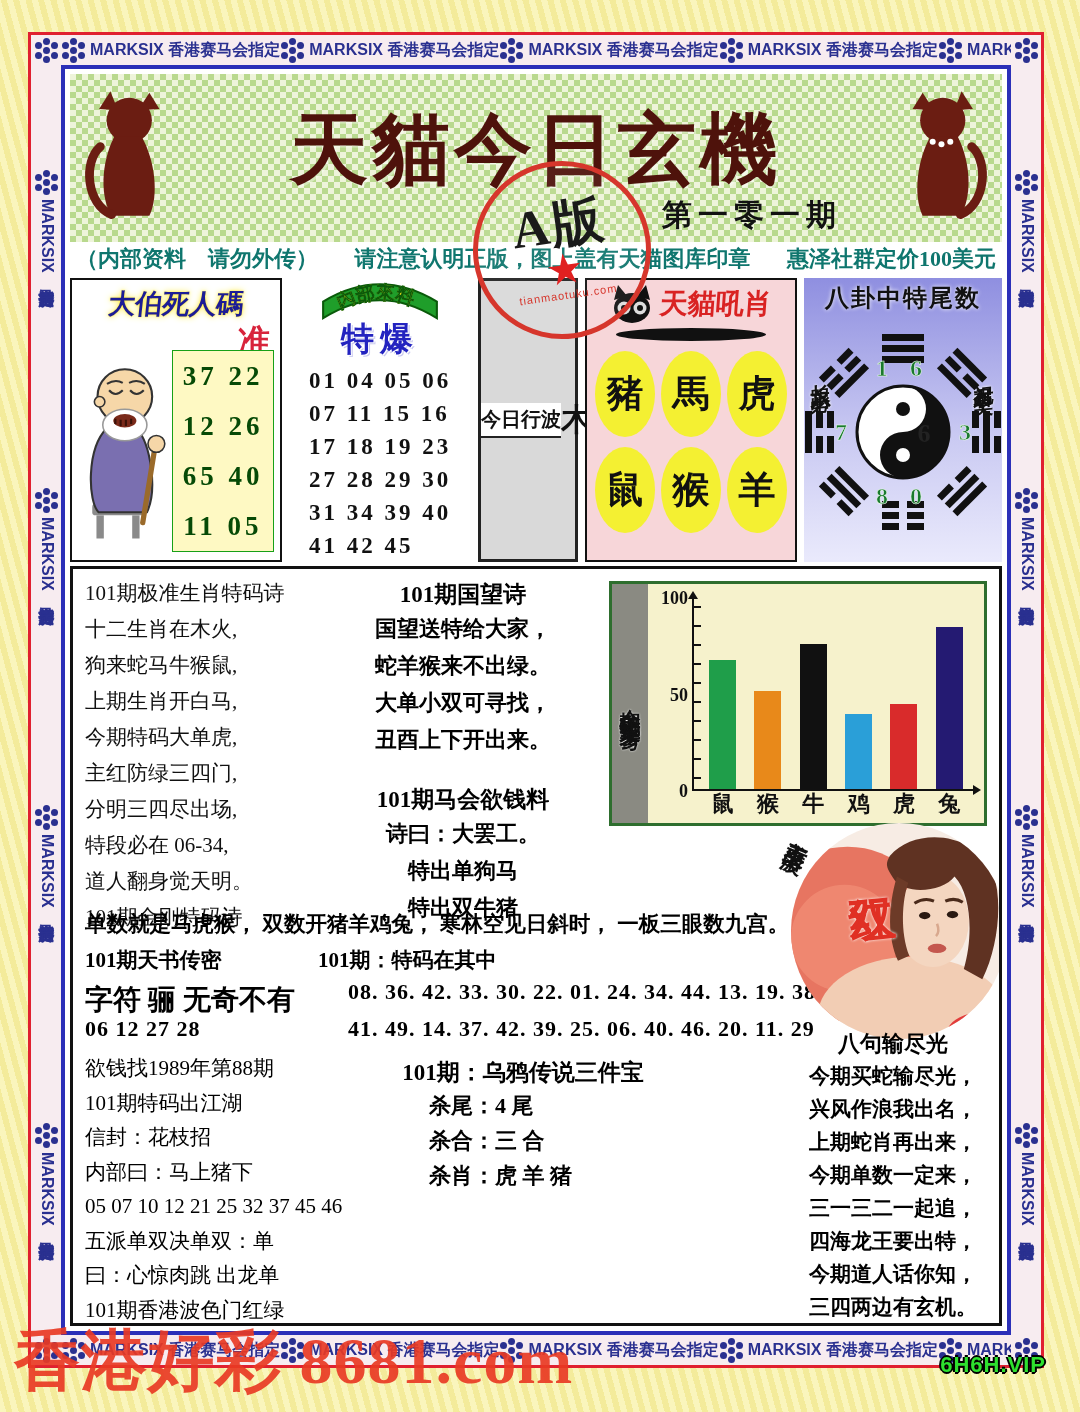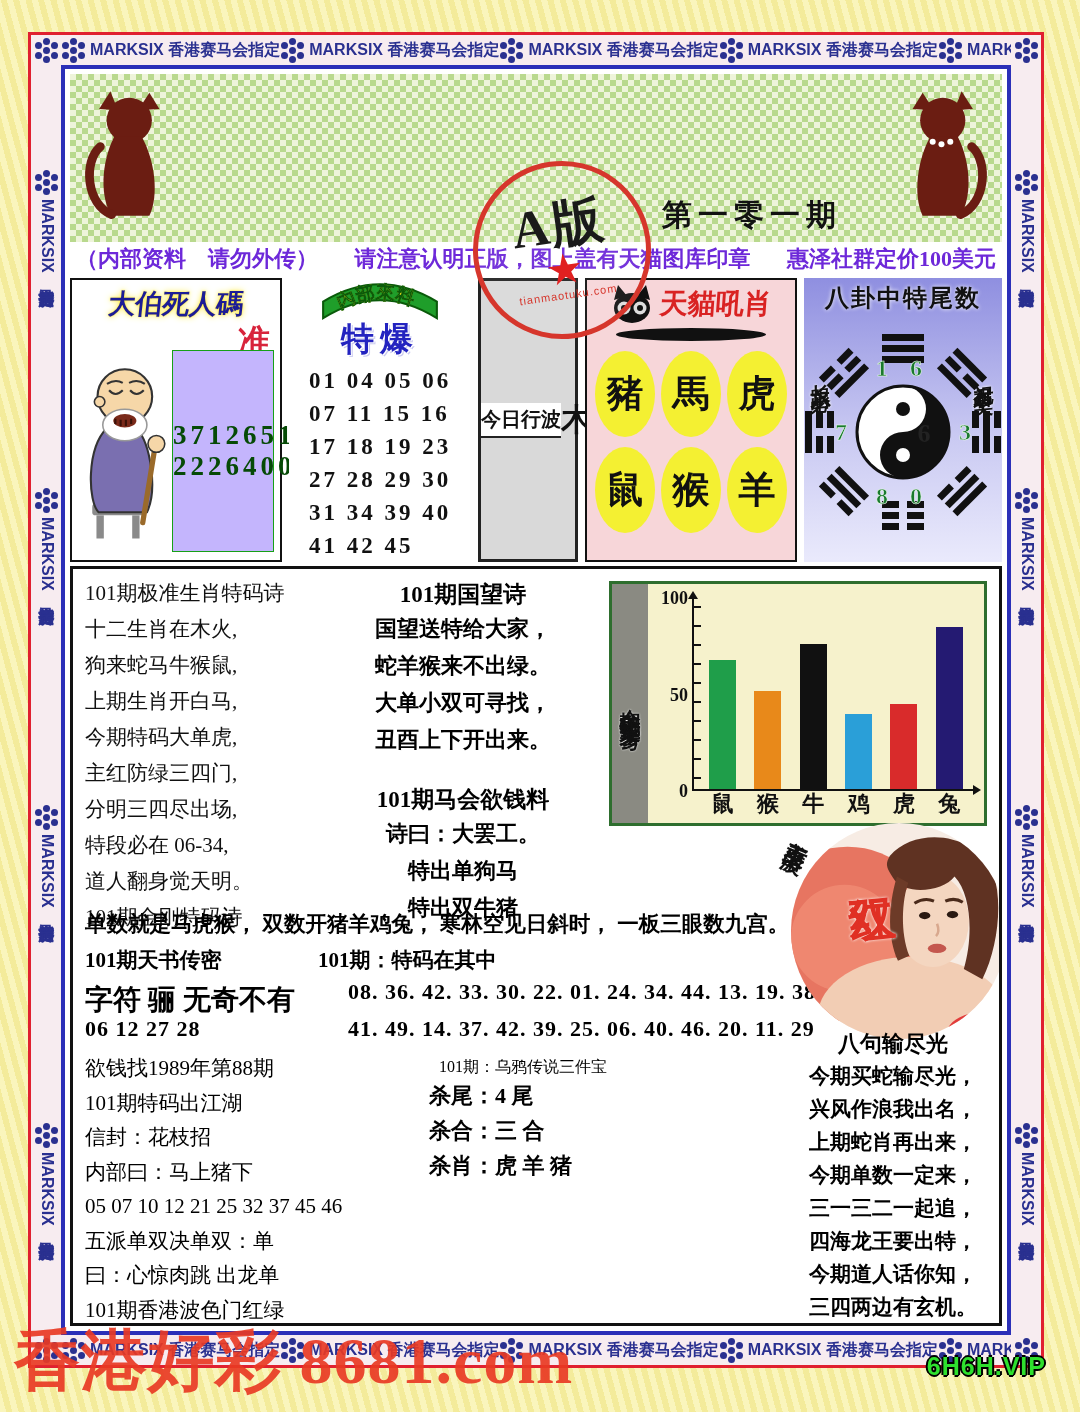--- a/index.html
+++ b/index.html
@@ -37,32 +37,32 @@
   .issue{position:absolute;right:160px;bottom:6px;font-size:30px;font-weight:bold;color:#111;letter-spacing:6px;}
   .cat{flex:none;}
   .stamp{position:absolute;left:408px;top:92px;width:168px;height:168px;border:5px solid #d6362c;border-radius:50%;
     z-index:6;transform:rotate(-8deg);display:flex;flex-direction:column;align-items:center;justify-content:center;
     background:rgba(255,255,255,.06);}
   .stamp-a{font-size:52px;font-weight:bold;color:#1a1a1a;line-height:1;letter-spacing:2px;}
   .stamp-star{color:#e02020;font-size:42px;line-height:.9;font-family:"DejaVu Sans",sans-serif;}
   .stamp-small{color:#d6362c;font-size:11px;font-family:"Liberation Sans",sans-serif;letter-spacing:1px;}
   
   .subtitle{height:34px;flex:none;display:flex;align-items:center;justify-content:space-between;
-    font-size:22px;font-weight:600;color:#6d28d9;padding:0 6px;white-space:nowrap;}
+    font-size:22px;font-weight:600;color:#0f766e;padding:0 6px;white-space:nowrap;}
   
   .panels{height:284px;flex:none;display:flex;gap:7px;margin-top:2px;}
   .panel{box-sizing:border-box;position:relative;}
   
   .p-dead{width:212px;border:2px solid #111;background:#fff;}
   .p-dead-title{font-size:27px;font-weight:bold;color:#1c1c96;text-align:center;margin-top:6px;
     transform:skewX(-6deg);text-shadow:0 0 6px #ffe92a,0 0 2px #ffe92a;white-space:nowrap;}
   .p-dead-accurate{position:absolute;right:10px;top:40px;font-size:32px;font-weight:bold;color:#d8243c;}
   .oldman{position:absolute;left:2px;top:64px;}
-  .green-box{position:absolute;right:6px;top:70px;width:100px;height:200px;background:#c4b5fd;border:1px solid #17a017;
-    display:flex;flex-direction:row;justify-content:space-around;align-items:center;}
+  .green-box{position:absolute;right:6px;top:70px;width:100px;height:200px;background:#fef9c3;border:1px solid #17a017;
+    display:flex;flex-direction:column;justify-content:space-around;align-items:center;}
   .green-box div{font-size:27px;font-weight:bold;color:#064a06;letter-spacing:4px;}
   
   .p-leak{width:182px;background:#fff;display:flex;flex-direction:column;align-items:center;}
   .leak-sub{font-size:33px;font-weight:bold;color:#2323c0;letter-spacing:6px;line-height:1;margin:2px 0 8px;
     text-shadow:1px 1px 0 #fff,2px 2px 0 rgba(35,35,192,.25);}
   .leak-nums div{font-size:23px;font-weight:bold;color:#111;letter-spacing:3px;line-height:33px;white-space:nowrap;}
   
   .p-wave{width:100px;border:3px solid #222;background:#d9d9d9;display:flex;flex-direction:row;align-items:center;}
   .wave-head{background:#fff;width:100%;text-align:center;font-size:20px;font-weight:bold;color:#111;
     border-bottom:2px solid #222;padding:3px 0;box-sizing:border-box;white-space:nowrap;}
@@ -87,21 +87,21 @@
   .bagua-svg{position:absolute;left:50%;top:36px;transform:translateX(-50%);}
   
   .mainbox{flex:1;border:3px solid #111;margin-top:4px;position:relative;background:#fff;overflow:hidden;}
   .abs{position:absolute;white-space:nowrap;}
   .poem-lines div{font-size:21px;color:#111;line-height:36px;font-weight:400;white-space:nowrap;}
   .mid-title{font-size:23px;font-weight:bold;}
   .mid-lines div{font-size:22px;font-weight:bold;line-height:37px;white-space:nowrap;}
   .t600{font-weight:600;}
   .left2-lines div{font-size:21px;line-height:34.5px;font-weight:500;white-space:nowrap;}
   .numrow{font-size:22px;font-weight:600;letter-spacing:1px;}
-  .crow-title{font-size:16px;font-weight:normal;text-align:center;}
+  .crow-title{font-size:23px;font-weight:bold;text-align:center;}
   .crow-lines div{font-size:22px;font-weight:700;line-height:35px;padding-left:56px;white-space:nowrap;}
   .rpoem-title{font-size:22px;font-weight:bold;text-align:center;line-height:33px;}
   .rpoem-lines div{font-size:21px;font-weight:600;line-height:33px;text-align:center;white-space:nowrap;}
   
   .chart-box{position:absolute;top:12px;right:12px;width:378px;height:245px;border:3px solid #2e6e2e;
     background:#f6f2cc;display:flex;box-sizing:border-box;}
   .chart-side{width:36px;background:#8a8a82;color:#111;font-size:21px;font-weight:bold;writing-mode:vertical-rl;
     text-orientation:upright;display:flex;align-items:center;justify-content:center;letter-spacing:3px;flex:none;
     text-shadow:0 0 2px #fff;}
   .chart-plot{position:relative;flex:1;}
@@ -120,21 +120,21 @@
   .beauty{position:absolute;left:712px;top:252px;width:225px;height:228px;}
   .beauty-circle{position:absolute;left:6px;top:2px;width:216px;height:216px;border-radius:50%;overflow:hidden;background:#f7ece4;}
   .beauty-diag{position:absolute;left:6px;top:6px;writing-mode:vertical-rl;font-size:22px;font-weight:bold;color:#111;
     transform:rotate(24deg);letter-spacing:2px;text-shadow:0 0 3px #fff,0 0 3px #fff;}
   .beauty-red{position:absolute;left:58px;top:40px;font-size:46px;font-weight:bold;color:#e03024;writing-mode:vertical-rl;
     line-height:1;letter-spacing:2px;transform:rotate(-6deg);text-shadow:0 0 3px #fff;}
   
   .footer-url{position:absolute;left:14px;top:1316px;z-index:9;font-size:66px;font-weight:bold;color:rgba(232,58,36,.92);
     letter-spacing:1px;white-space:nowrap;}
   .footer-vip{position:absolute;right:34px;top:1352px;z-index:9;font-family:"Liberation Sans",sans-serif;
-    font-size:25px;font-weight:bold;color:#2ee02e;letter-spacing:1px;
+    font-size:22px;font-weight:bold;color:#2ee02e;letter-spacing:1px;
     text-shadow:-2px 0 0 #000,2px 0 0 #000,0 -2px 0 #000,0 2px 0 #000,1px 1px 0 #000;text-align:center;}
 </style>
 </head>
 <body>
 
 <div class="frame">
   <div class="corner">
       <span class="flower"></span>
     </div>
   <div class="strip h">
@@ -186,20 +186,21 @@
     <div class="banner">
       <svg class="cat" width="88" height="140" viewBox="0 0 70 110">
         <g fill="#6b1d12">
           <polygon points="12,16 21,2 27,17"></polygon>
             <polygon points="43,17 52,3 60,16"></polygon>
           <circle cx="36" cy="25" r="18"></circle>
           <path d="M24,38 C13,60 13,87 22,101 L52,101 C60,84 56,56 46,38 Z"></path>
         </g>
         <path d="M22,100 C2,92 -1,58 13,46" stroke="#6b1d12" stroke-width="7" fill="none" stroke-linecap="round"></path>
       </svg>
+      <div class="main-title">天貓今日玄機</div>
       <svg class="cat" width="88" height="140" viewBox="0 0 70 110" style="transform:scaleX(-1)">
         <g fill="#6b1d12">
           <polygon points="12,16 21,2 27,17"></polygon>
             <polygon points="43,17 52,3 60,16"></polygon>
           <circle cx="36" cy="25" r="18"></circle>
           <path d="M24,38 C13,60 13,87 22,101 L52,101 C60,84 56,56 46,38 Z"></path>
         </g>
         <path d="M22,100 C2,92 -1,58 13,46" stroke="#6b1d12" stroke-width="7" fill="none" stroke-linecap="round"></path>
         <g fill="#fff">
             <circle cx="30" cy="42" r="2.4"></circle>

